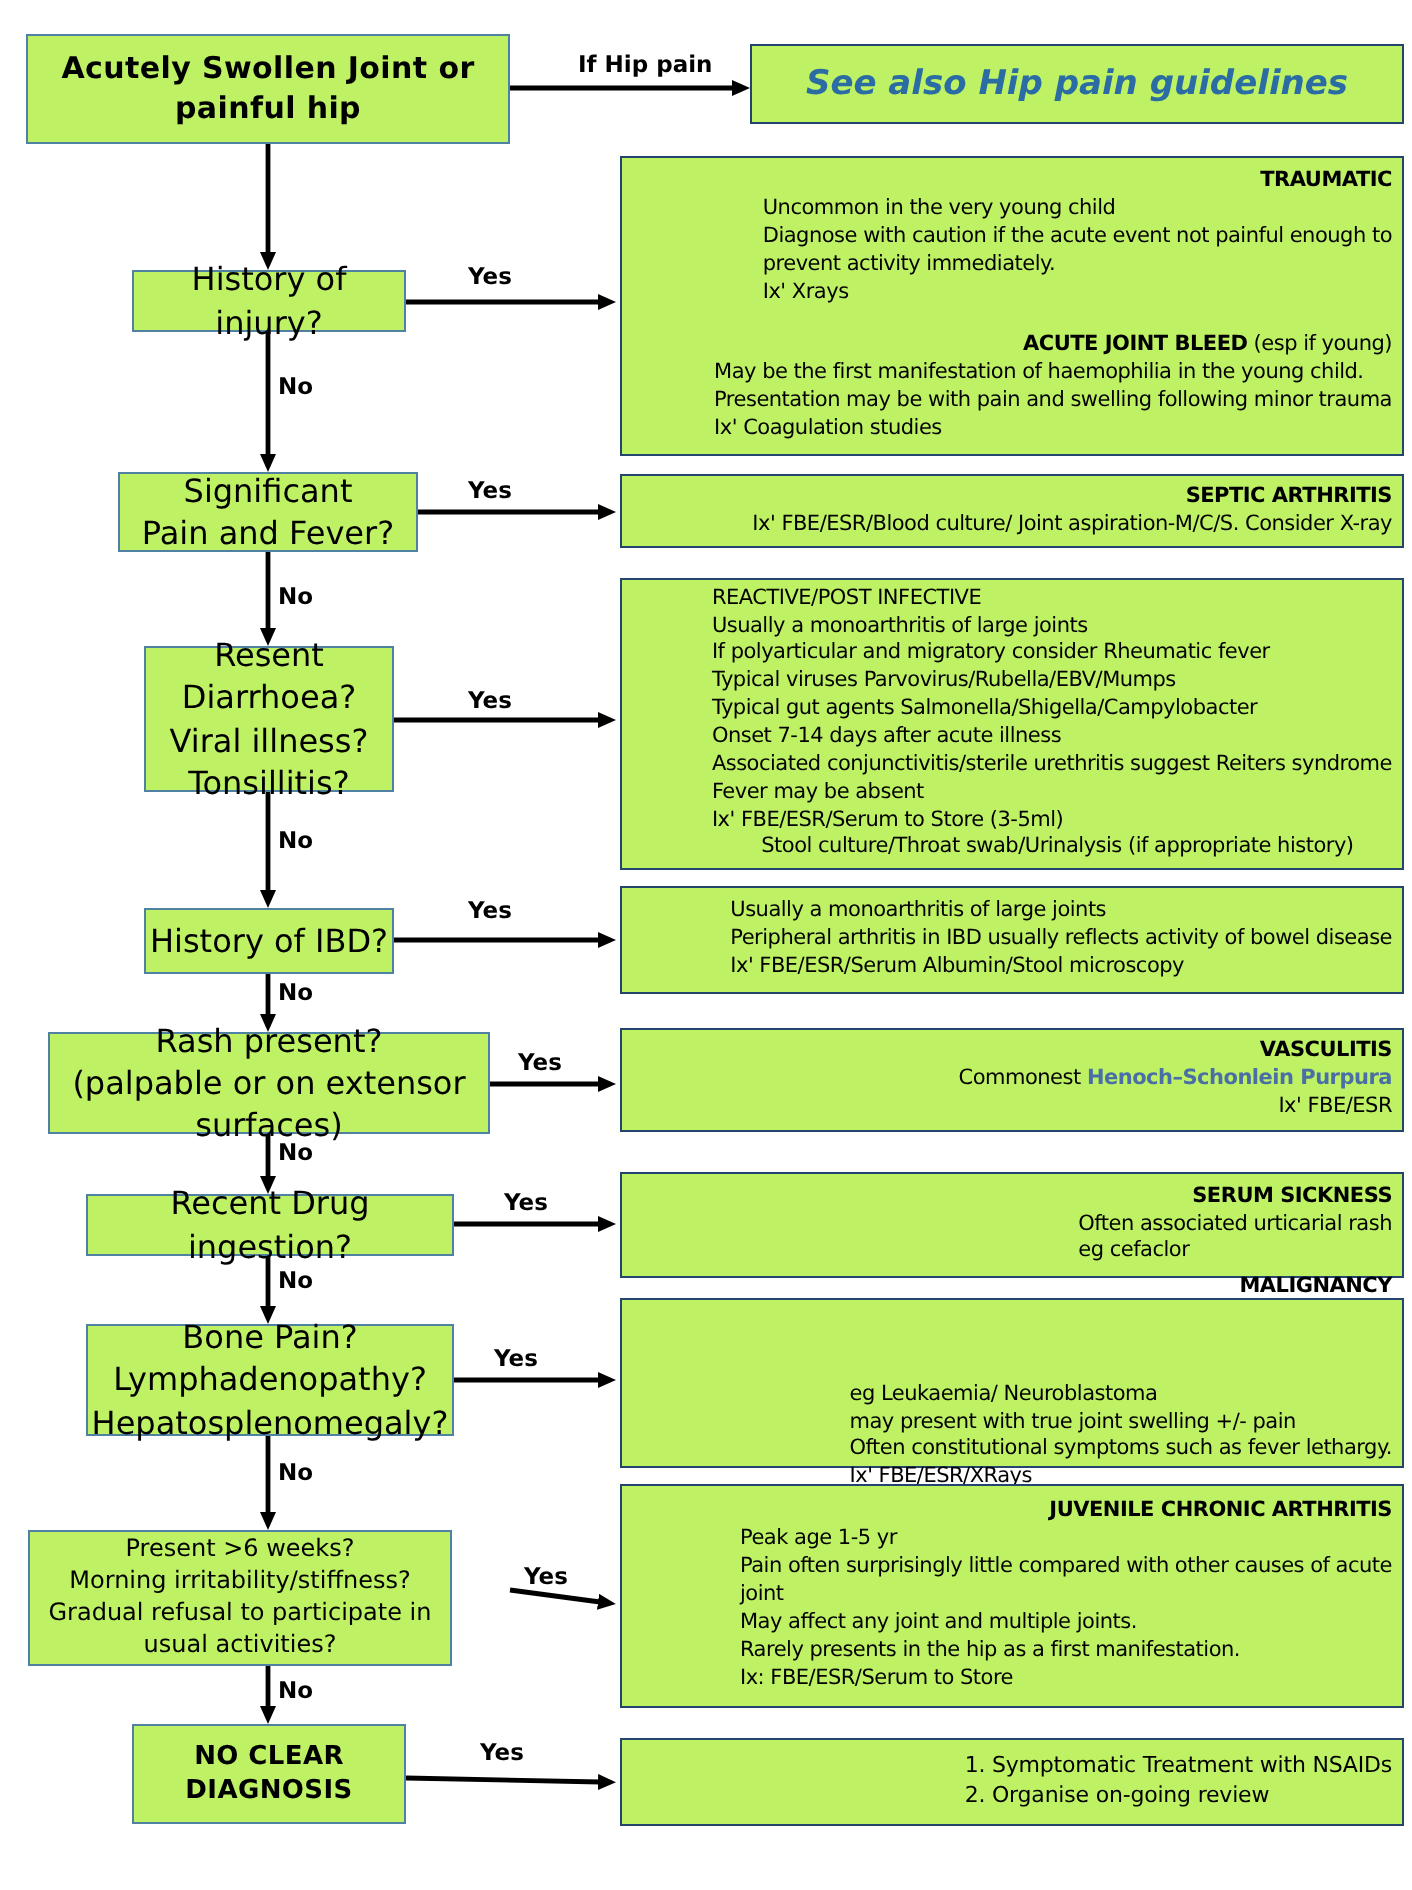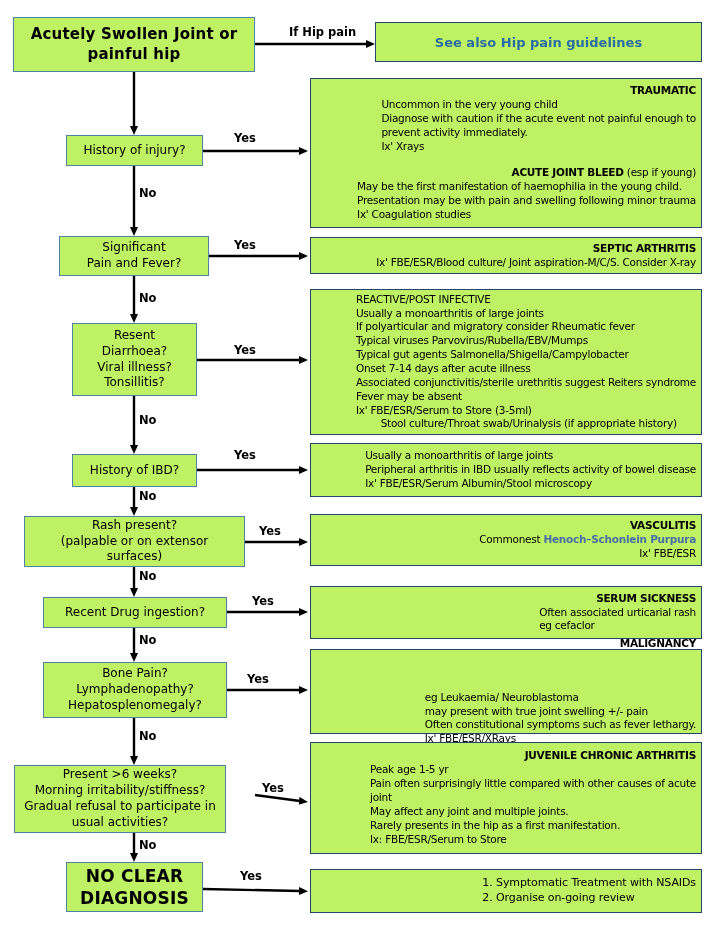--- a/index.html
+++ b/index.html
@@ -1,32 +1,32 @@
 <!DOCTYPE html>
 <html><head>
 <meta charset="utf-8">
 <style>
   html,body{margin:0;padding:0;background:#ffffff;}
   body{font-family:"DejaVu Sans","Liberation Sans",sans-serif;}
   #canvas{position:relative;width:706px;height:945px;background:#ffffff;overflow:hidden;}
 
   .box{position:absolute;box-sizing:border-box;background:#bef264;}
   .qbox{border:1.6px solid #4f81a3;display:flex;align-items:center;justify-content:center;
-        text-align:center;font-size:12px;line-height:1.32;color:#000;white-space:pre-line;}
+        text-align:center;font-size:16px;line-height:1.32;color:#000;white-space:pre-line;}
   .startbox{border:1.8px solid #4f81a3;font-size:15px;font-weight:bold;letter-spacing:.2px;}
-  .endbox{font-size:17px;font-weight:bold;letter-spacing:.2px;}
+  .endbox{font-size:13px;font-weight:bold;letter-spacing:.2px;}
   .ibox{border:1.5px solid #24456e;font-size:10.5px;line-height:1.32;letter-spacing:-0.25px;
         color:#000;padding:4px 5px 4px 9px;display:flex;flex-direction:column;justify-content:center;align-items:flex-end;}
   .ibox .t{font-weight:bold;}
   .ibox .bodytxt{white-space:pre-wrap;}
   .sect2{margin-top:13px;}
   .linkblue{color:#2a6ca3;font-weight:bold;}
   .henoch{color:#4a6fa5;font-weight:bold;}
   .guide{border:1.5px solid #24456e;display:flex;align-items:center;justify-content:center;
-         font-size:13px;}
+         font-size:17px;font-style:italic;}
   .lbl{position:absolute;font-weight:bold;font-size:11.5px;color:#000;}
   .boldbody{font-weight:normal;font-size:11px;letter-spacing:-0.1px;}
   svg.arrows{position:absolute;left:0;top:0;width:706px;height:945px;}
   svg.arrows line{stroke:#000;stroke-width:2.4;}
 </style>
 </head>
 <body>
 
 <div id="canvas">
 

